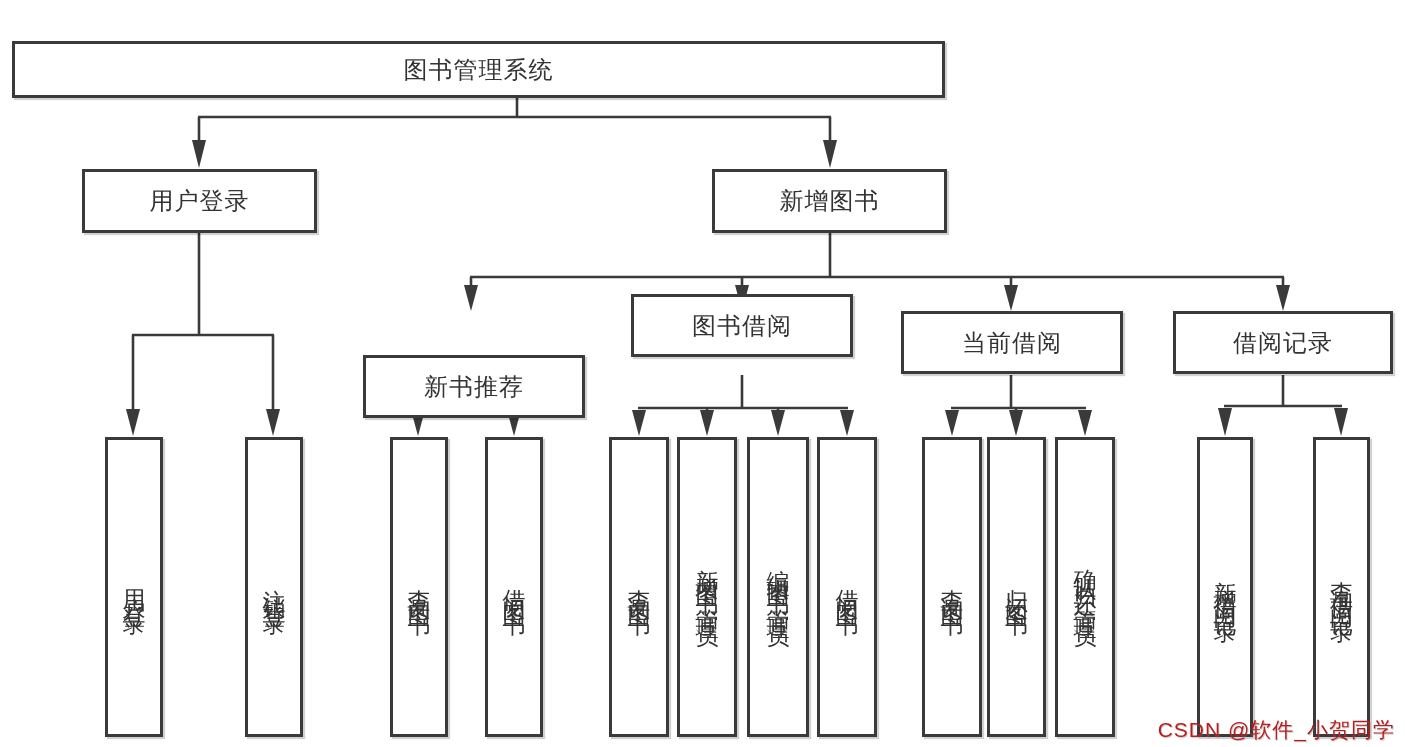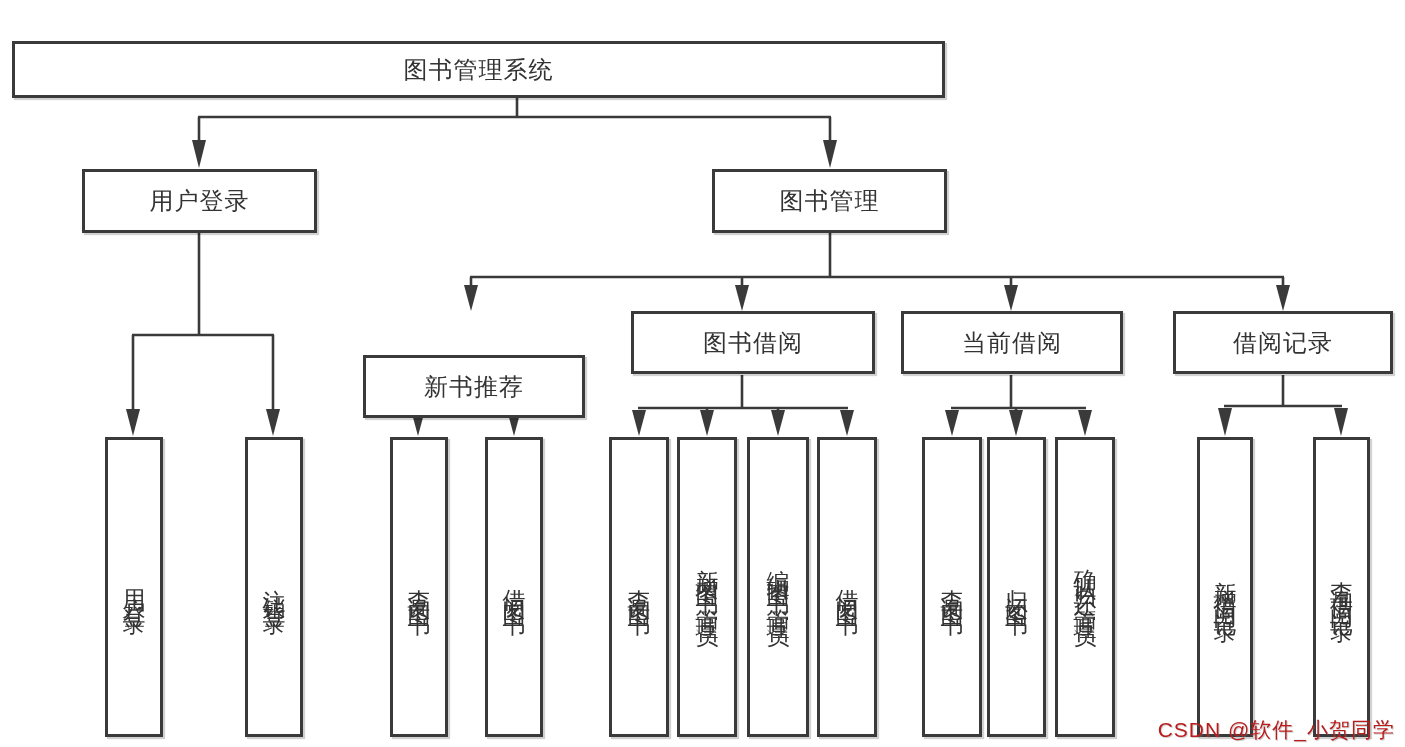--- a/index.html
+++ b/index.html
@@ -133,27 +133,27 @@
   </svg>
 
   <div class="hbox" style="left:12px; top:13px; width:933px; height:57px;margin-top:28px;">
     <span>图书管理系统</span>
   </div>
 
   <div class="hbox" style="left:82px; top:169px; width:235px; height:64px;">
     <span>用户登录</span>
   </div>
   <div class="hbox" style="left:712px; top:169px; width:235px; height:64px;">
-    <span>图书管理</span>
+    <span>新增图书</span>
   </div>
 
   <div class="hbox" style="left:363px; top:311px; width:222px; height:63px;margin-top:44px;">
     <span>新书推荐</span>
   </div>
-  <div class="hbox" style="left:631px; top:311px; width:244px; height:63px;">
+  <div class="hbox" style="left:631px; top:294px; width:222px; height:63px;">
     <span>图书借阅</span>
   </div>
   <div class="hbox" style="left:901px; top:311px; width:222px; height:63px;text-align:center;">
     <span>当前借阅</span>
   </div>
   <div class="hbox" style="left:1173px; top:311px; width:220px; height:63px;">
     <span>借阅记录</span>
   </div>
 
   <div class="vbox" style="left:105px; width:58px;">

